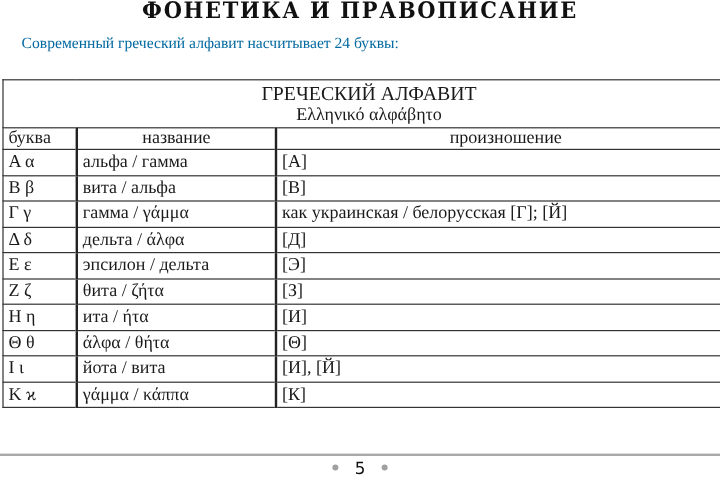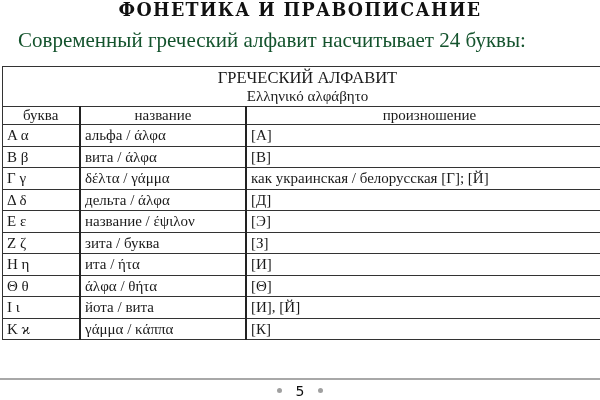--- a/index.html
+++ b/index.html
@@ -10,40 +10,40 @@
     }
     .chapter-title {
       position: absolute; left: 0; top: -2px; width: 600px;
       text-align: center; font-family: "DejaVu Serif", serif;
       font-weight: bold; font-size: 19px; letter-spacing: 1.5px;
       transform: scaleX(0.92); transform-origin: 50% 50%;
       color: #111;
     }
     .intro {
       position: absolute; left: 18px; top: 28px;
-      font-size: 21px; color: #14532d;
+      font-size: 13px; color: #0369a1;
     }
     .alpha-table {
       position: absolute; left: 2px; top: 66px;
       width: 610px; border-collapse: collapse;
       font-size: 15px;
     }
     .alpha-table td, .alpha-table th {
       border: 1px solid #333; padding: 0 0 0 4px; height: 20px;
       font-weight: normal; text-align: left; white-space: nowrap;
       line-height: 20px;
     }
     .alpha-table .caption-cell {
       text-align: center; padding: 1px 0 0 0; height: 38px; line-height: 18px;
       font-size: 16px; border-left: 1px solid #333; border-right: none;
     }
     .caption-main { display: block; font-size: 16.5px; }
     .caption-sub { display: block; font-size: 15px; }
     .alpha-table th.hdr { text-align: center; padding: 0; height: 17px; line-height: 17px; }
-    .alpha-table th.hdr-letter { text-align: left; padding-left: 20px; }
+    .alpha-table th.hdr-letter { text-align: left; padding-left: 4px; }
     .col-letter { width: 56px; border-right: 2px solid #222 !important; }
     .col-name { width: 160px; border-right: 2px solid #222 !important; margin-left: 22px; }
     .col-pron { }
     .alpha-table td:last-child, .alpha-table th:last-child { border-right: none; }
     .alpha-table tr.row td { height: 20.5px; }
     .footer-rule {
       position: absolute; left: 0; top: 378px; width: 600px; height: 2px;
       background: #a8a8a8;
     }
     .page-number {
@@ -70,46 +70,46 @@
       <span class="caption-sub">Ελληνικό αλφάβητο</span>
     </td>
   </tr>
   <tr>
     <th class="hdr hdr-letter col-letter">буква</th>
     <th class="hdr col-name">название</th>
     <th class="hdr col-pron">произношение</th>
   </tr>
   <tr class="row">
     <td class="col-letter">Α α</td>
-    <td class="col-name">альфа / άλφα</td>
+    <td class="col-name">альфа / гамма</td>
     <td class="col-pron">[А]</td>
   </tr>
   <tr class="row">
     <td class="col-letter">Β β</td>
-    <td class="col-name">вита / άλφα</td>
+    <td class="col-name">вита / альфа</td>
     <td class="col-pron">[В]</td>
   </tr>
   <tr class="row">
     <td class="col-letter">Γ γ</td>
-    <td class="col-name">δέλτα / γάμμα</td>
+    <td class="col-name">гамма / γάμμα</td>
     <td class="col-pron">как украинская /  белорусская [Г];  [Й]</td>
   </tr>
   <tr class="row">
     <td class="col-letter">Δ δ</td>
     <td class="col-name">дельта / άλφα</td>
     <td class="col-pron">[Д]</td>
   </tr>
   <tr class="row">
     <td class="col-letter">Ε ε</td>
-    <td class="col-name">название / έψιλον</td>
+    <td class="col-name">эпсилон / дельта</td>
     <td class="col-pron">[Э]</td>
   </tr>
   <tr class="row">
     <td class="col-letter">Ζ ζ</td>
-    <td class="col-name">зита / буква</td>
+    <td class="col-name">θита / ζήτα</td>
     <td class="col-pron">[З]</td>
   </tr>
   <tr class="row">
     <td class="col-letter">Η η</td>
     <td class="col-name">ита / ήτα</td>
     <td class="col-pron">[И]</td>
   </tr>
   <tr class="row">
     <td class="col-letter">Θ θ</td>
     <td class="col-name">άλφα / θήτα</td>

